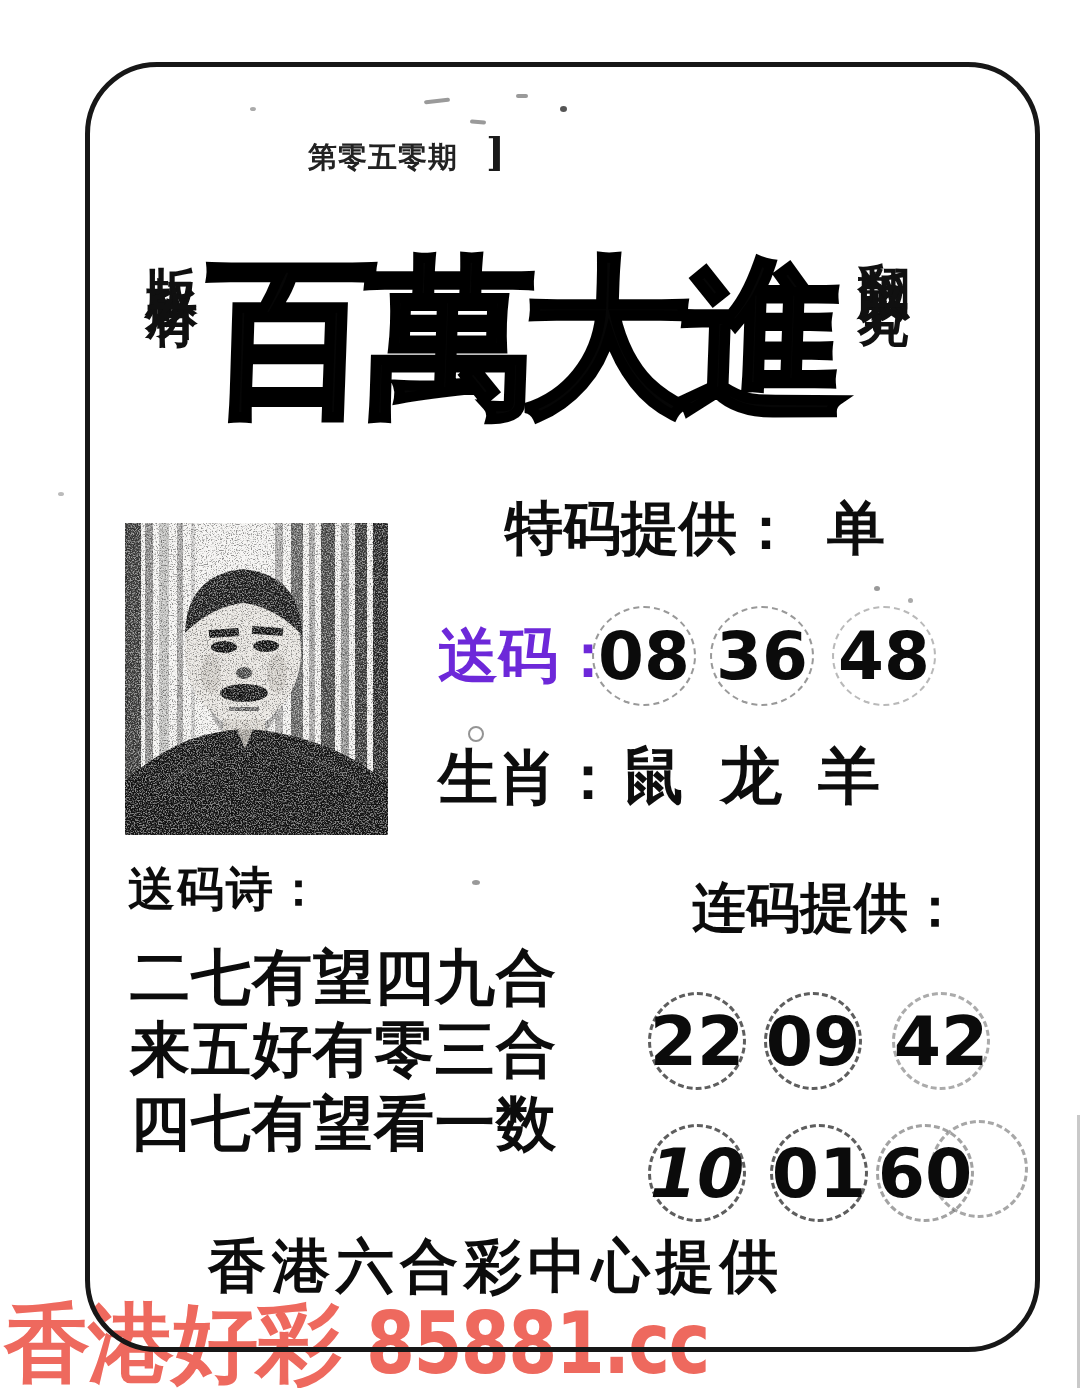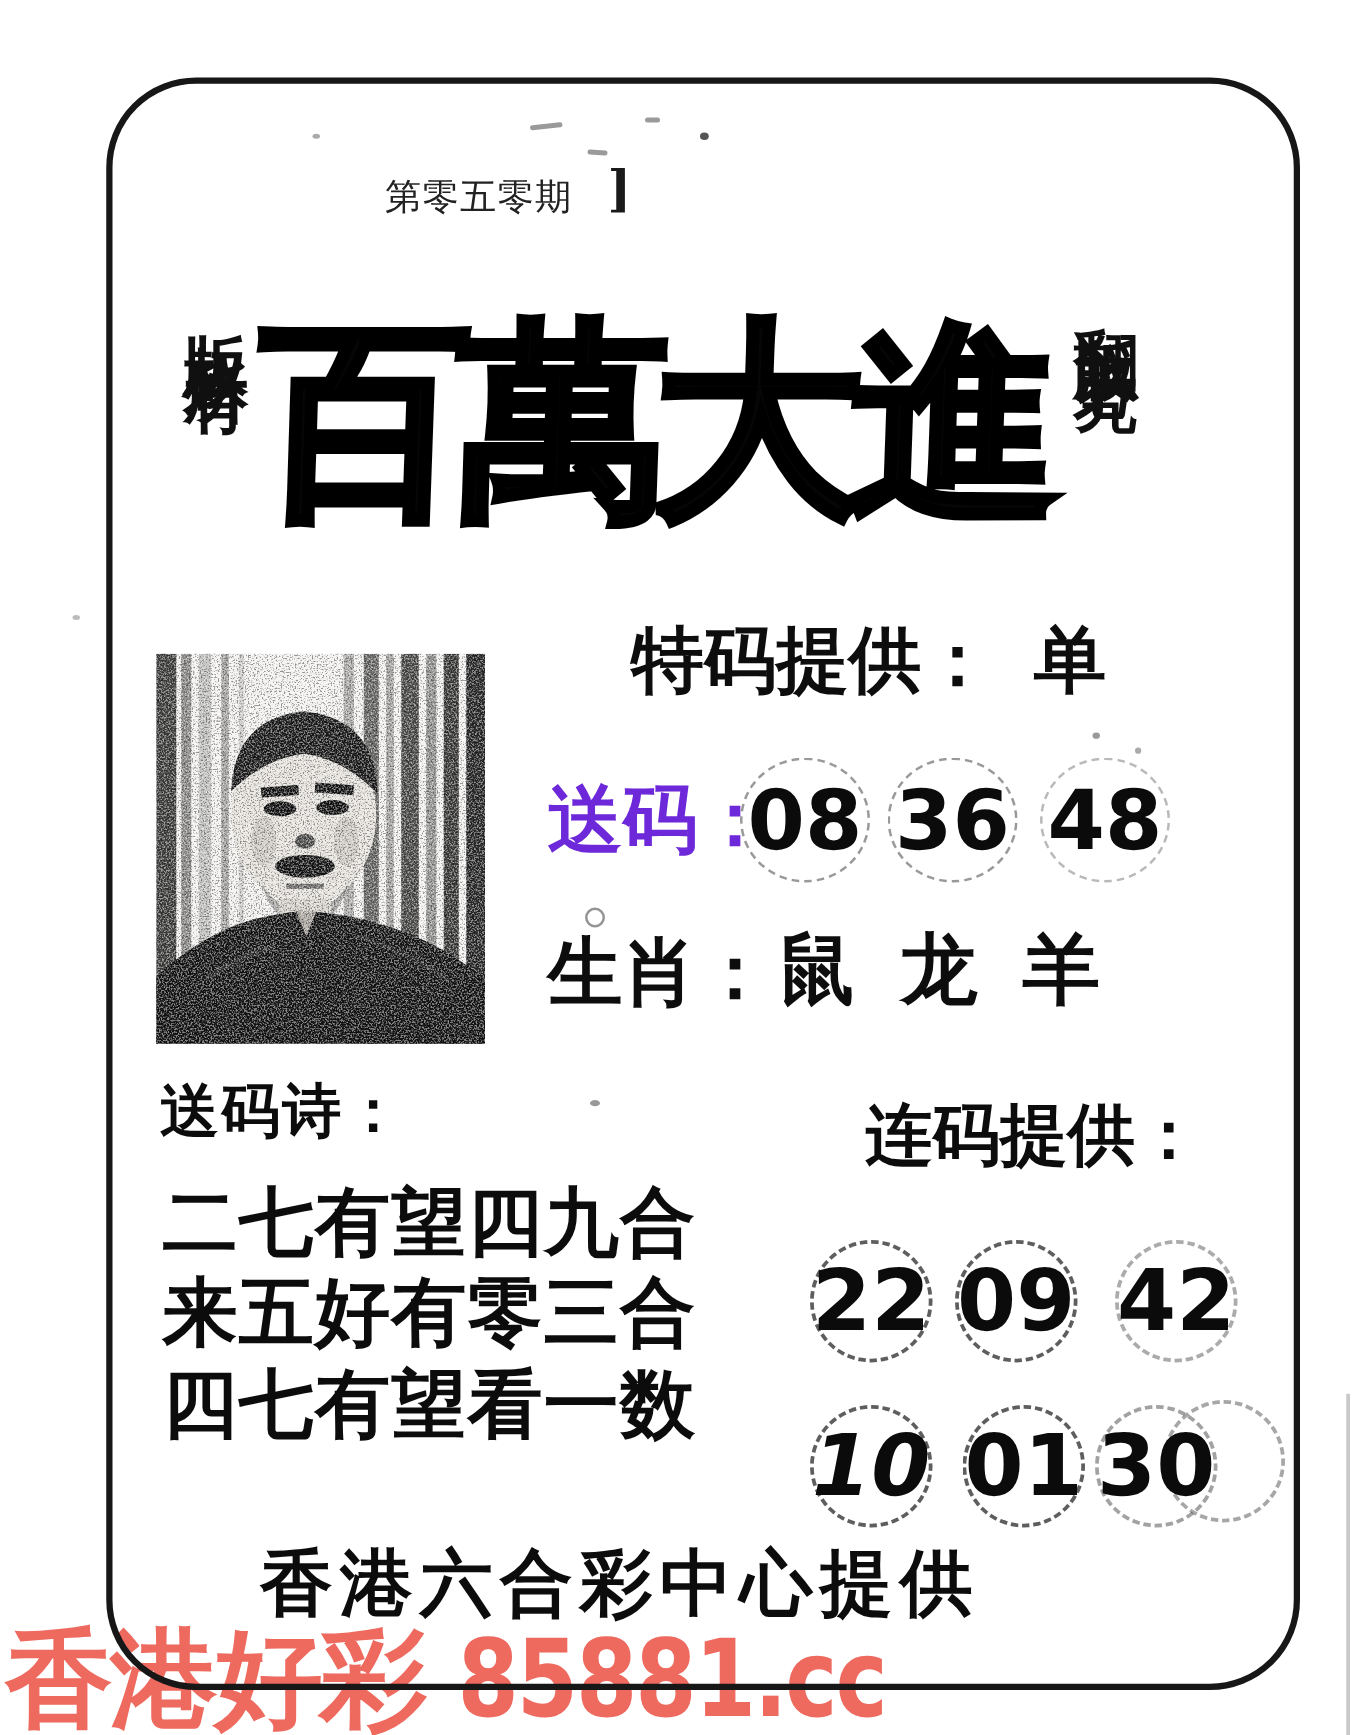--- a/index.html
+++ b/index.html
@@ -12,21 +12,21 @@
   
   #border-frame{
     position:absolute;left:85px;top:62px;width:945px;height:1280px;
     border:5px solid #171717;border-radius:72px;z-index:6;pointer-events:none;
   }
   
   #edge-line{position:absolute;left:1077px;top:1115px;width:3px;height:273px;background:#c9c9c9;}
 
   .issue{
     position:absolute;left:308px;top:138px;font-size:29px;letter-spacing:1px;
-    font-weight:400;color:#222;font-family:"DejaVu Serif",serif;
+    font-weight:700;color:#222;font-family:"DejaVu Serif",serif;
   }
   .bracket{position:absolute;left:486px;top:128px;font-size:40px;font-weight:700;color:#1a1a1a;}
 
   .vert{
     position:absolute;writing-mode:vertical-rl;text-orientation:upright;
     font-family:"DejaVu Serif",serif;font-size:52px;font-weight:700;
     letter-spacing:10px;color:#101010;line-height:1;
   }
   #copyright-left{left:146px;top:226px;}
   #copyright-right{left:858px;top:220px;}
@@ -194,21 +194,21 @@
 <div class="circle-num c2" id="c-r1-3">
   <span>42</span>
 </div>
 <div class="circle-num c2" id="c-r2-1">
   <span>10</span>
 </div>
 <div class="circle-num c2" id="c-r2-2">
   <span>01</span>
 </div>
 <div class="circle-num c2" id="c-r2-3">
-  <span>30</span>
+  <span>60</span>
 </div>
 
 <div class="provider">香港六合彩中心提供</div>
 
 <div class="footer-red">
   <span>香港好彩</span><span class="site">85881.cc</span>
 </div>
 
 <i class="smudge" style="left:424px;top:99px;width:26px;height:4px;transform:rotate(-6deg);"></i>
 <i class="smudge" style="left:470px;top:120px;width:16px;height:4px;transform:rotate(4deg);"></i>

